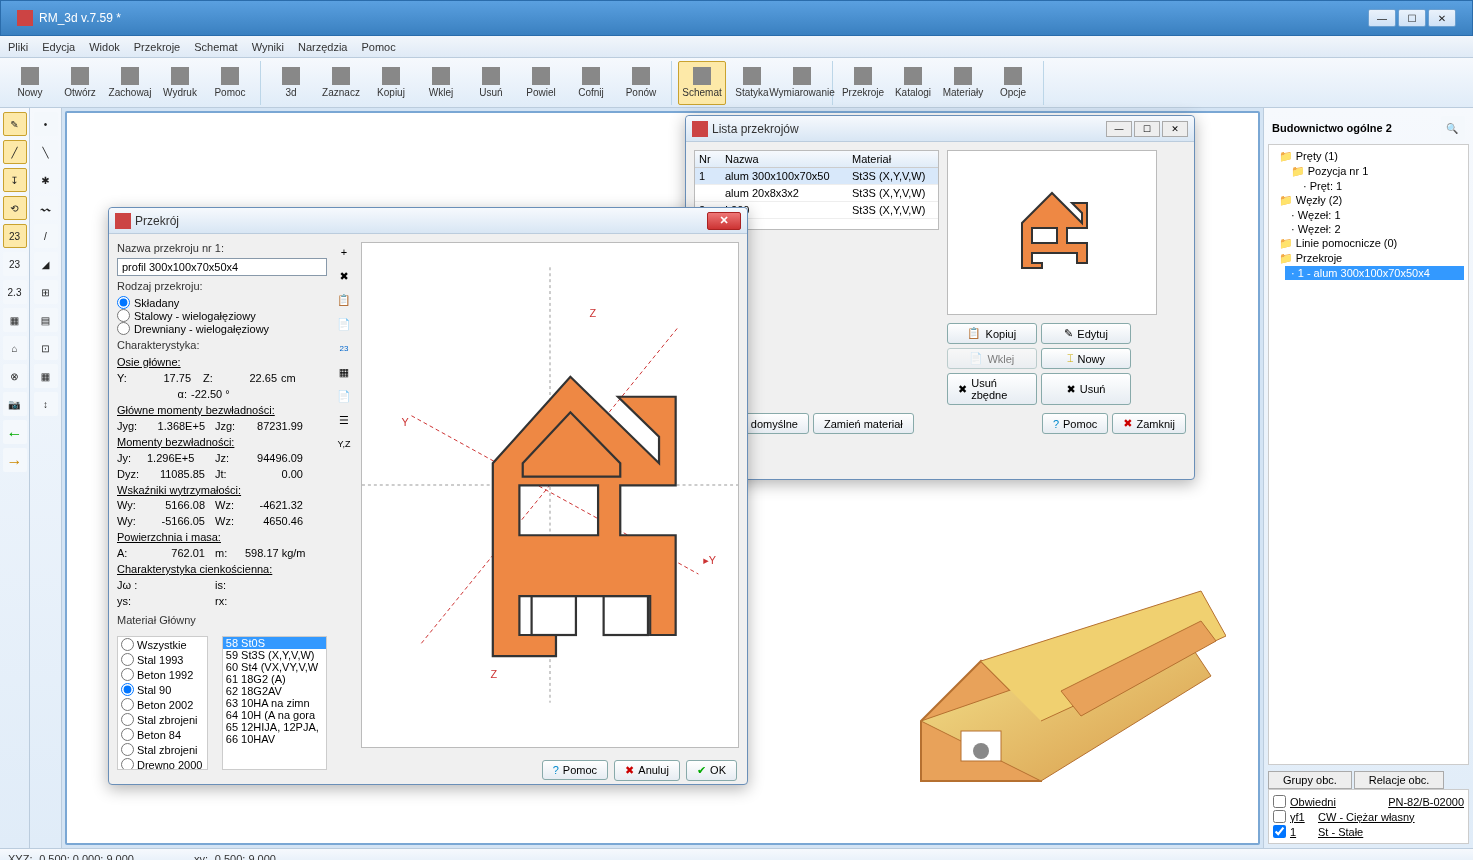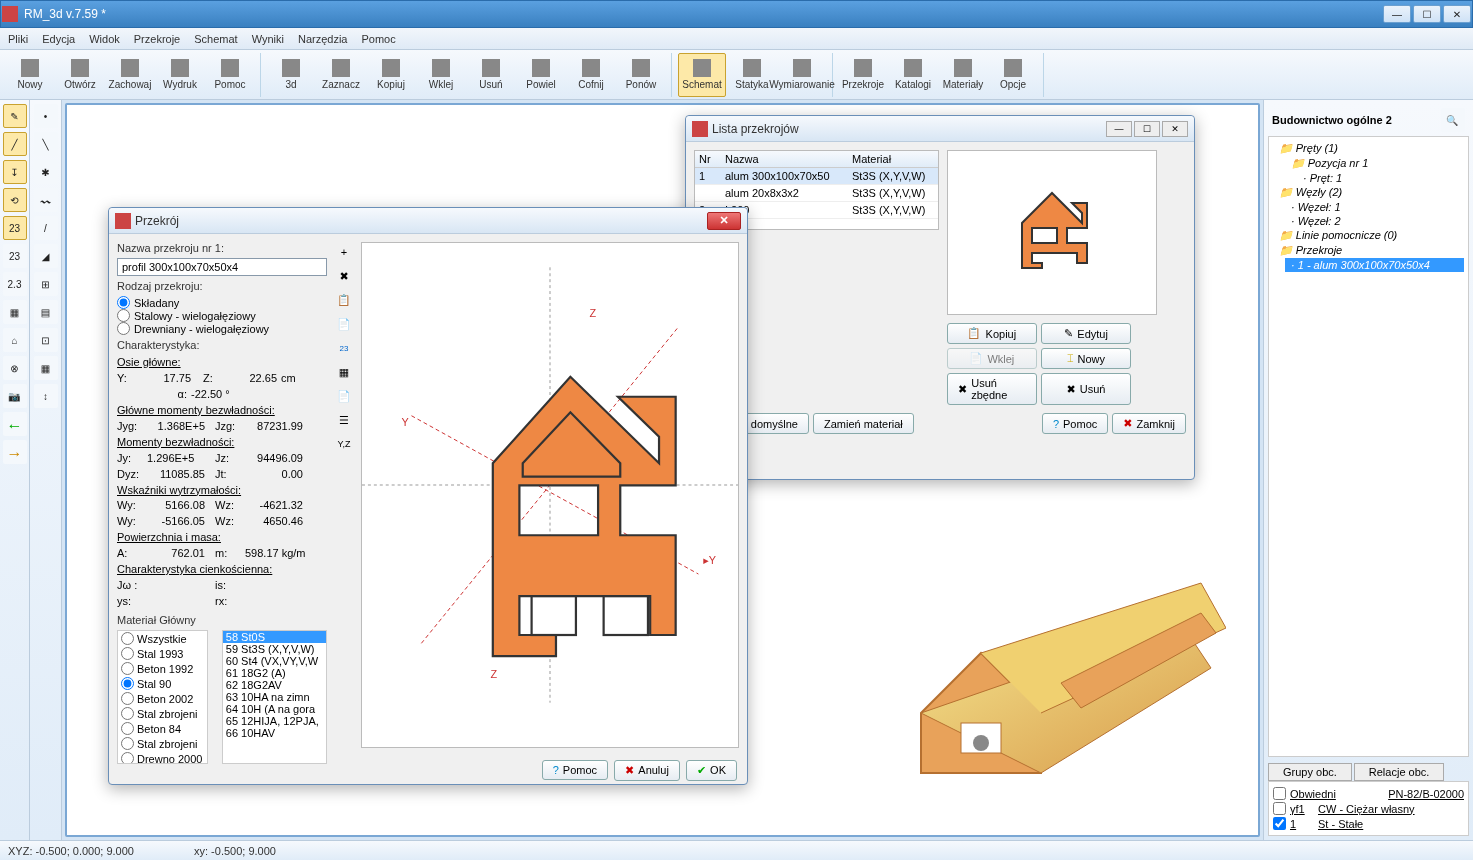--- a/index.html
+++ b/index.html
@@ -1,19 +1,19 @@
 <!DOCTYPE html>
 <html><head>
 <meta charset="utf-8">
 <style>
 * { margin: 0; padding: 0; box-sizing: border-box; font-family: Tahoma, sans-serif; font-size: 11px; }
 body { background: #d4e4f4; width: 1473px; height: 860px; overflow: hidden; }
 
 
-.titlebar { height: 28px; background: linear-gradient(#5aa0e0, #3a80c0); display: flex; align-items: center; padding: 0 1px; border: 1px solid #2a6cab; }
+.titlebar { height: 36px; background: linear-gradient(#5aa0e0, #3a80c0); display: flex; align-items: center; padding: 0 16px; border: 1px solid #2a6cab; }
 .titlebar .icon { width: 16px; height: 16px; background: #c44; margin-right: 6px; }
 .titlebar .title { color: #fff; font-size: 12px; flex: 1; }
 .win-controls { display: flex; gap: 2px; }
 .win-controls div { width: 28px; height: 18px; background: linear-gradient(#eaf2fb,#cfe2f6); border: 1px solid #6a9fd0; border-radius: 2px; display: flex; align-items: center; justify-content: center; font-size: 10px; color: #222; cursor: pointer; }
 
 
 .menubar { height: 22px; background: linear-gradient(#f2f6fb,#dfeaf6); display: flex; align-items: center; padding: 0 8px; gap: 14px; border-bottom: 1px solid #bcd; }
 .menubar span { color: #333; cursor: pointer; }
 
 
@@ -30,21 +30,21 @@
 .left-tools2 { width: 32px; background: linear-gradient(#f6f9fd,#e0ecf8); border-right: 1px solid #bcd; display: flex; flex-direction: column; align-items: center; padding: 4px 0; gap: 4px; }
 .lbtn { width: 24px; height: 24px; background: #f4f8fc; border: 1px solid transparent; border-radius: 2px; display: flex; align-items: center; justify-content: center; font-size: 10px; cursor: pointer; color:#222;}
 .lbtn.active { border: 1px solid #c9a22f; background: #fde9a8; }
 
 .canvas { flex: 1; background: #fff; position: relative; border: 2px solid #7aa7d4; margin: 3px; border-radius: 2px; }
 .canvas-inner { position: absolute; inset: 12px; }
 
 .right-panel { width: 210px; background: linear-gradient(#f6f9fd,#e0ecf8); border-left: 1px solid #bcd; padding: 4px; display: flex; flex-direction: column; }
 .right-panel .hdr { font-weight: bold; padding: 4px; display: flex; align-items: center; justify-content: space-between; }
 .tree { background: #fff; border: 1px solid #ccc; flex: 1; padding: 4px; font-size: 11px; overflow: auto; }
-.tree .node { padding: 1px 0 1px 6px; white-space: nowrap; font-style: italic; }
+.tree .node { padding: 1px 0 1px 6px; white-space: nowrap; }
 .tree .ind1 { margin-left: 12px; } .tree .ind2 { margin-left: 24px; }
 .tree .sel { background: #3399ff; color: #fff; }
 .load-groups { margin-top: 6px; }
 .tab-btns { display: flex; gap: 2px; }
 .tab-btns .tb { border: 1px solid #aaa; padding: 2px 14px; background: #eee; cursor: pointer; }
 .load-list { background: #fff; border: 1px solid #ccc; padding: 4px; }
 .load-list .row { display: flex; align-items: center; gap: 4px; padding: 1px 0; text-decoration: underline; }
 
 
 .statusbar { height: 20px; background: linear-gradient(#f6f9fd,#e0ecf8); border-top: 1px solid #bcd; display: flex; align-items: center; padding: 0 8px; font-size: 11px; color: #333; gap: 60px; }
@@ -62,21 +62,21 @@
 .dlg-lista { top: 115px; left: 685px; width: 510px; height: 365px; }
 
 .dlg-przekroj .body { display: flex; gap: 6px; height: calc(100% - 54px); }
 .left-form { width: 210px; display: flex; flex-direction: column; gap: 4px; }
 .label { font-size: 11px; color: #333; }
 input[type=text] { width: 100%; border: 1px solid #89a; padding: 2px 4px; font-size: 11px; background: #fff; }
 .radio-row { display: flex; align-items: center; gap: 4px; }
 .char-box { font-size: 11px; line-height: 1.45; }
 .char-box .u { text-decoration: underline; }
 .char-box .row { display: flex; gap: 4px; }
-.mat-box { display: flex; gap: 14px; }
+.mat-box { display: flex; gap: 14px; margin-top: 6px; }
 .mat-col { width: 95px; background: #fff; border: 1px solid #ccc; font-size: 10px; height: 134px; overflow: hidden; }
 .mat-col .r { padding: 1px 3px; display: flex; align-items: center; gap: 3px; }
 .mat-list { width: 110px; background: #fff; border: 1px solid #ccc; font-size: 10px; height: 134px; overflow-y: auto; }
 .mat-list .r { padding: 0 3px; white-space: nowrap; }
 .mat-list .r.sel { background: #3399ff; color: #fff; }
 
 .mid-tools { width: 22px; display: flex; flex-direction: column; gap: 4px; align-items: center; }
 .mid-tools .mb { width: 20px; height: 20px; border: 1px solid transparent; display: flex; align-items: center; justify-content: center; font-size: 11px; cursor: pointer; }
 
 .preview-box { flex: 1; background: #fff; border: 1px solid #bbb; position: relative; }

